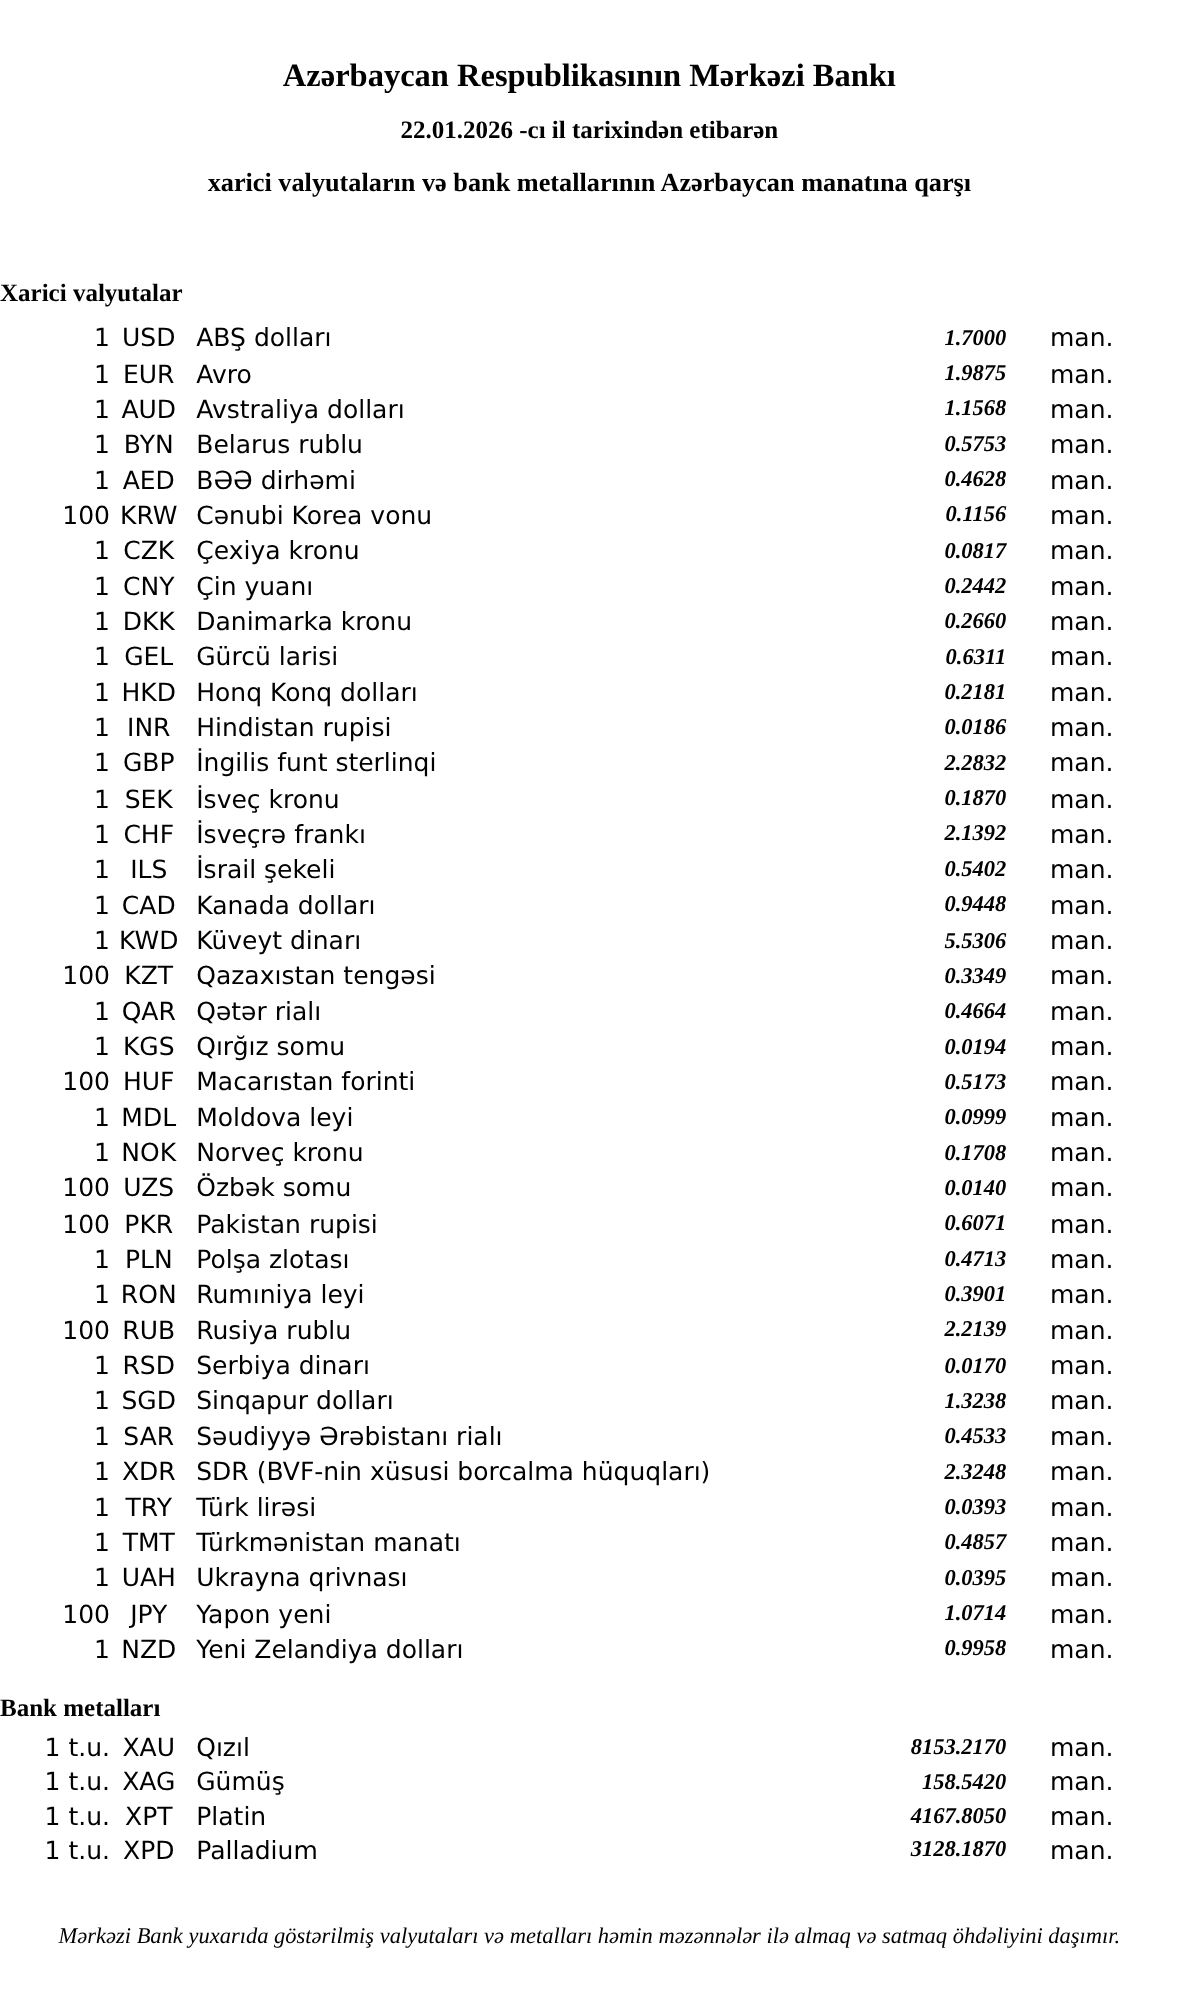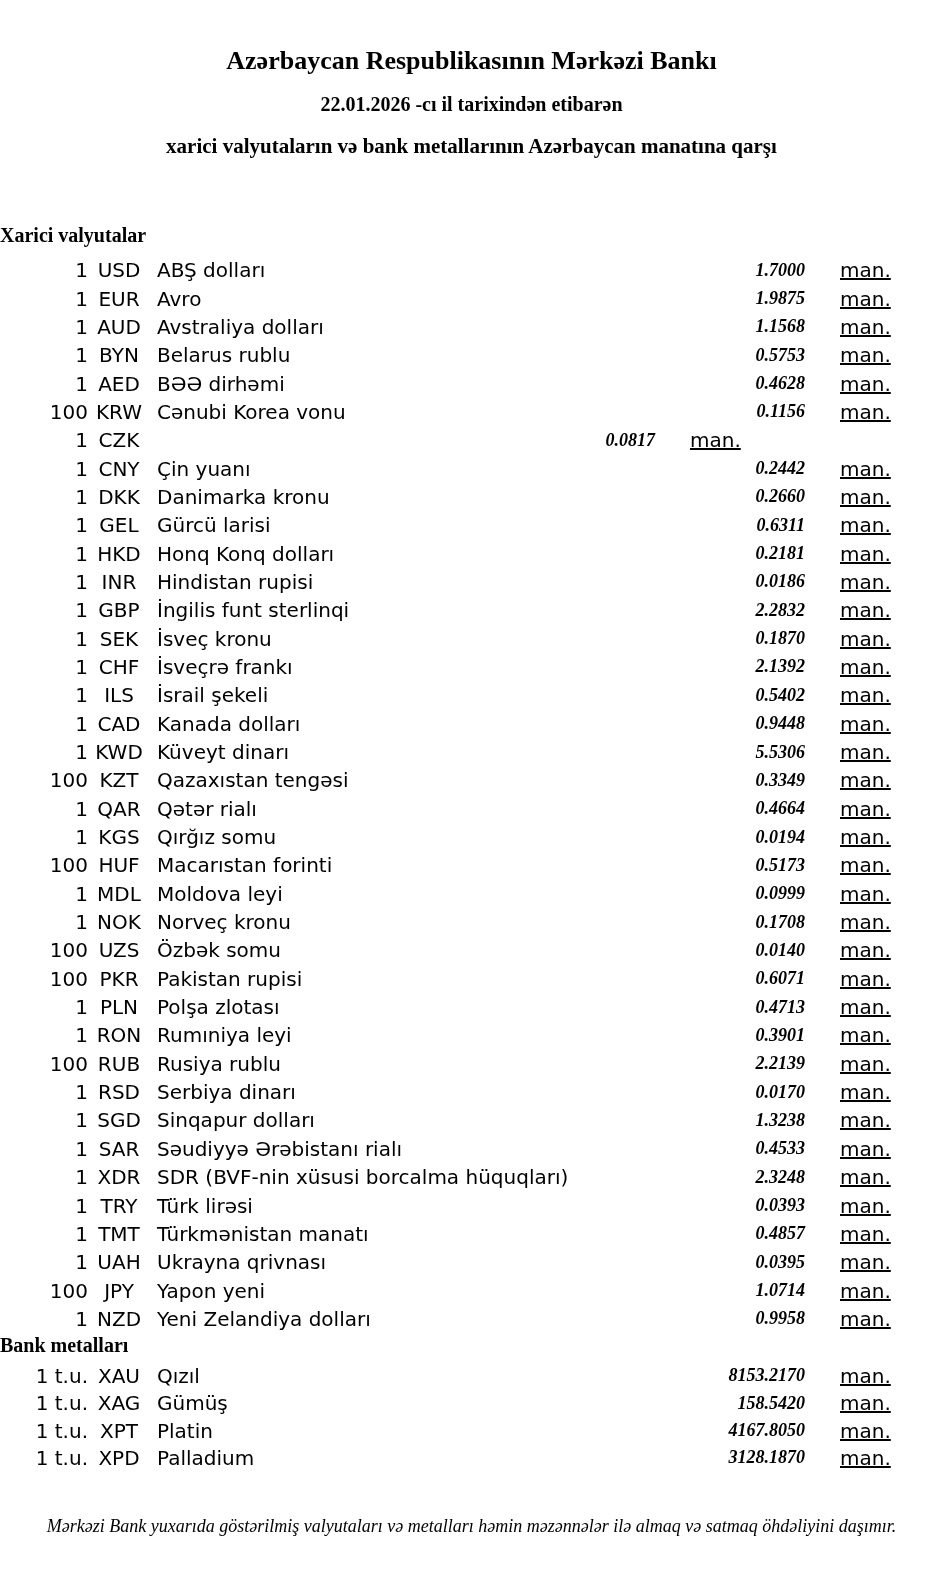--- a/index.html
+++ b/index.html
@@ -26,21 +26,21 @@
 
   .section-title {
     font-family: "Liberation Serif", serif;
     font-weight: bold;
     font-size: 20px;
     line-height: 24px;
     text-align: left;
     margin: 0;
   }
   .currencies .section-title { margin-top: 64px; margin-bottom: 9px; }
-  .metals-section .section-title { margin-bottom: 5px; }
+  .metals-section .section-title { margin-top: 22px; margin-bottom: 5px; }
 
   .row {
     display: grid;
     grid-template-columns: 88px 62px 1fr 150px 52px;
     align-items: center;
     height: 28.35px;
     padding-right: 51px;
   }
   .metal-rows .row { height: 27.4px; }
 
@@ -49,21 +49,21 @@
   .name { padding-left: 7px;  font-size: 20px; white-space: nowrap; }
   .rate {
     text-align: right;
     padding-right: 35px;
     font-family: "Liberation Serif", serif;
     font-style: italic;
     font-weight: bold;
     font-size: 18px;
     white-space: nowrap;
   }
-  .unit { font-size: 20px; white-space: nowrap; text-decoration: underline; }
+  .unit { font-size: 20px; white-space: nowrap; }
 
   .disclaimer {
     margin-top: 42px;
     padding: 0 24px;
     text-align: center;
     font-family: "Liberation Serif", serif;
     font-style: italic;
     font-size: 18px;
     line-height: 24px;
   }
@@ -120,20 +120,21 @@
         <div class="row">
           <span class="qty">100</span>
           <span class="code">KRW</span>
           <span class="name">Cənubi Korea vonu</span>
           <span class="rate">0.1156</span>
           <span class="unit">man.</span>
         </div>
         <div class="row">
           <span class="qty">1</span>
           <span class="code">CZK</span>
+          <span class="name">Çexiya kronu</span>
           <span class="rate">0.0817</span>
           <span class="unit">man.</span>
         </div>
         <div class="row">
           <span class="qty">1</span>
           <span class="code">CNY</span>
           <span class="name">Çin yuanı</span>
           <span class="rate">0.2442</span>
           <span class="unit">man.</span>
         </div>

